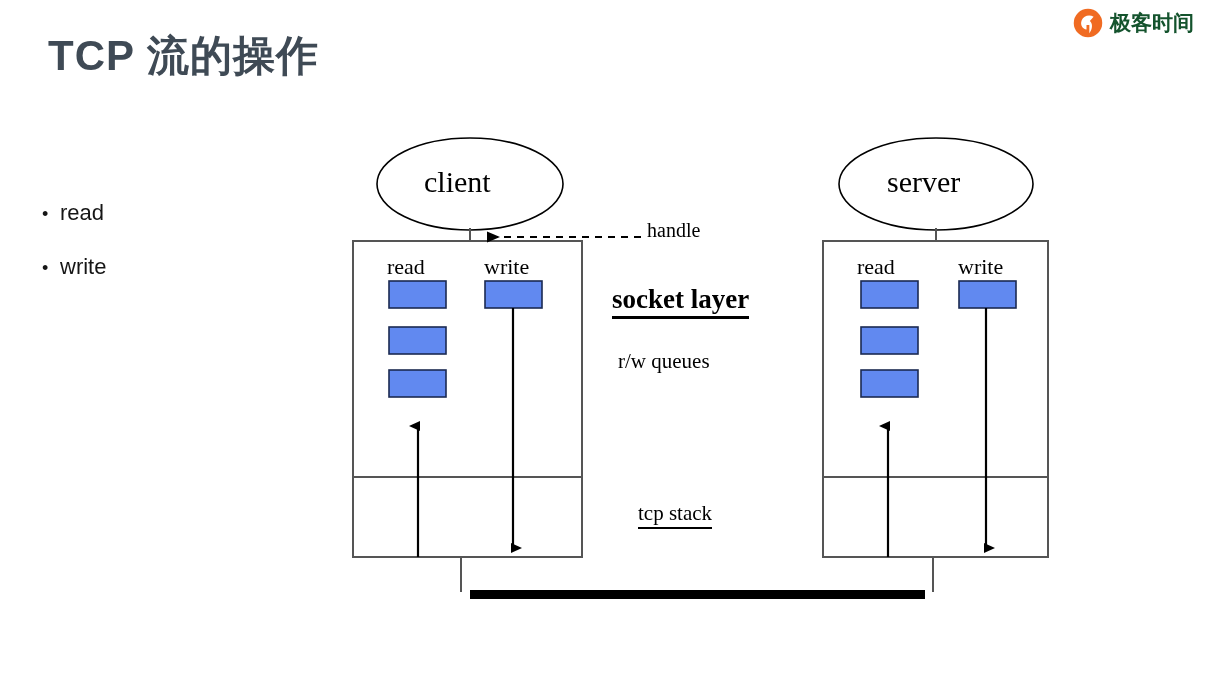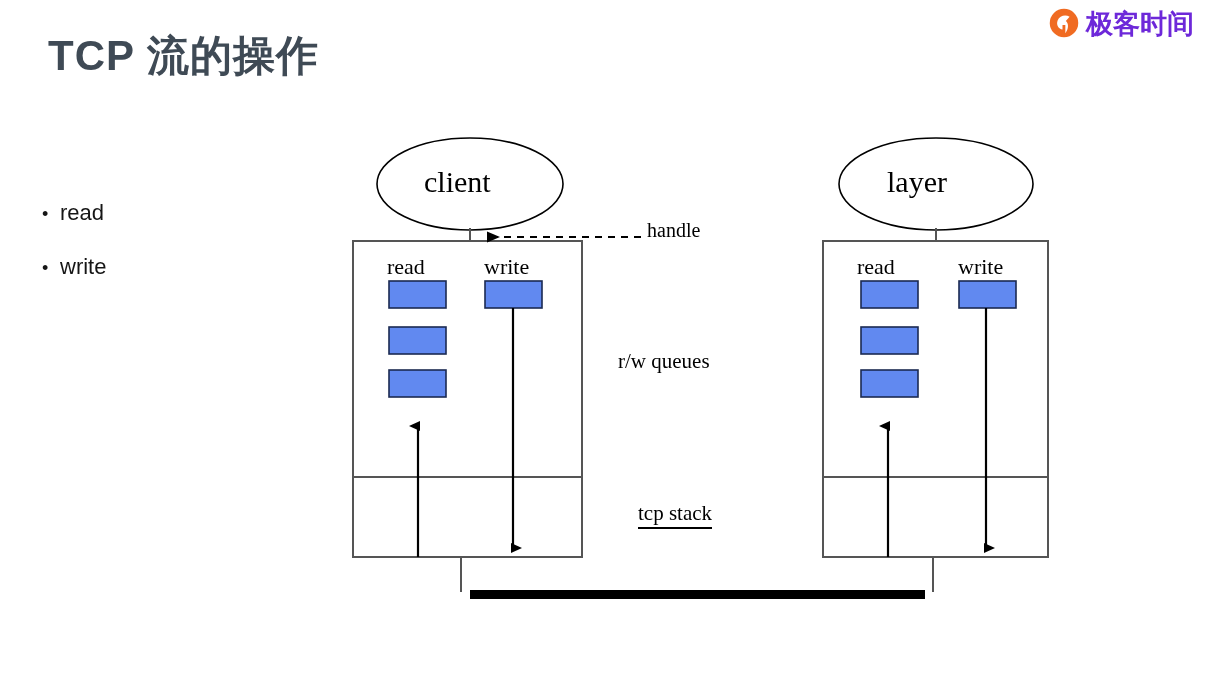--- a/index.html
+++ b/index.html
@@ -25,23 +25,23 @@
     align-items: center;
     gap: 7px;
   }
   .brand-mark {
     width: 30px;
     height: 30px;
     display: block;
   }
   .brand-text {
     font-family: "DejaVu Sans", sans-serif;
-    font-size: 27px;
+    font-size: 21px;
     font-weight: 700;
-    color: #6d28d9;
+    color: #14532d;
     letter-spacing: 0px;
     line-height: 1;
   }
 
   
   .slide-title {
     position: absolute;
     left: 48px;
     top: 28px;
     font-family: "Liberation Sans", sans-serif;
@@ -196,27 +196,28 @@
     <line x1="986" y1="308" x2="986" y2="548" stroke="#000000" stroke-width="2.2" marker-end="url(#arrowDown)"></line>
 
     <line x1="641" y1="237" x2="489" y2="237" stroke="#000000" stroke-width="2" stroke-dasharray="7 6" marker-end="url(#arrowLeft)"></line>
 
     <line x1="461" y1="557" x2="461" y2="592" stroke="#555555" stroke-width="2"></line>
     <line x1="933" y1="557" x2="933" y2="592" stroke="#555555" stroke-width="2"></line>
     <rect x="470" y="590" width="455" height="9" fill="#000000"></rect>
   </svg>
 
   <div class="dlabel node-label" style="left:424px; top:165px;">client</div>
-  <div class="dlabel node-label" style="left:887px; top:165px;">layer</div>
+  <div class="dlabel node-label" style="left:887px; top:165px;">server</div>
 
   <div class="dlabel queue-label" style="left:387px; top:254px;">read</div>
   <div class="dlabel queue-label" style="left:484px; top:254px;">write</div>
 
   <div class="dlabel queue-label" style="left:857px; top:254px;">read</div>
   <div class="dlabel queue-label" style="left:958px; top:254px;">write</div>
 
   <div class="dlabel handle-label" style="left:647px; top:219px;">handle</div>
 
+  <div class="dlabel layer-label" style="left:612px; top:284px;">socket layer</div>
 
   <div class="dlabel queues-note" style="left:618px; top:349px;">r/w queues</div>
 
   <div class="dlabel stack-label" style="left:638px; top:501px;">tcp stack</div>
 </div>
 
 </body></html>

